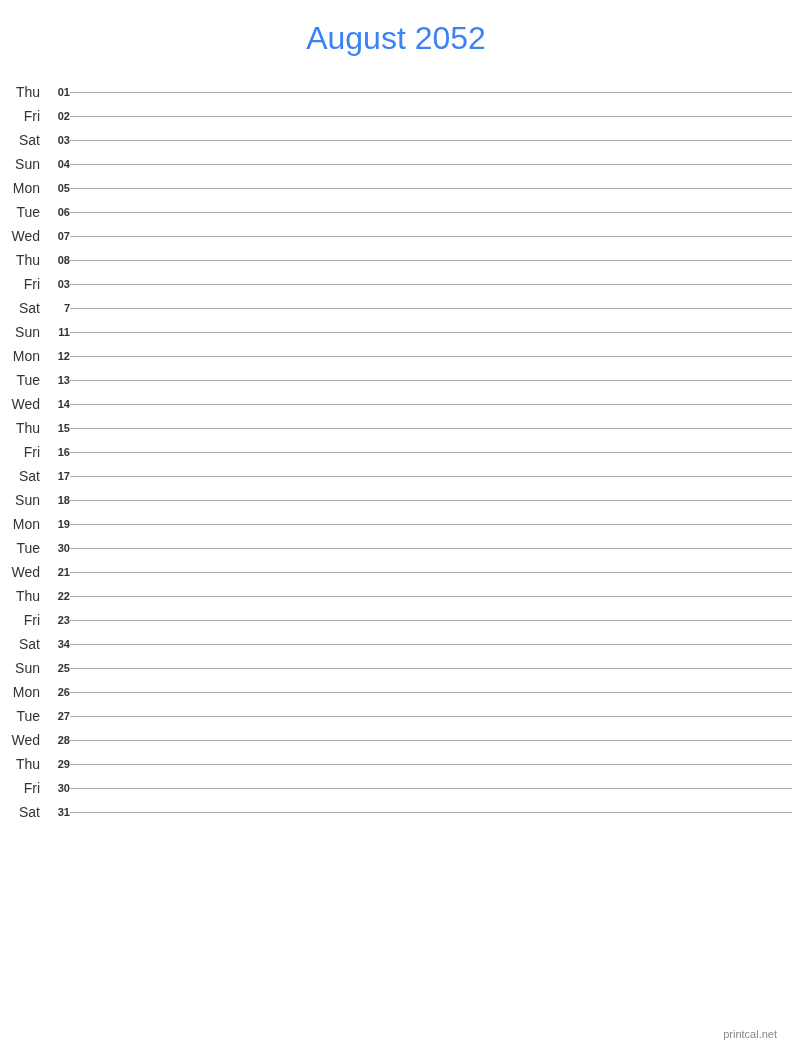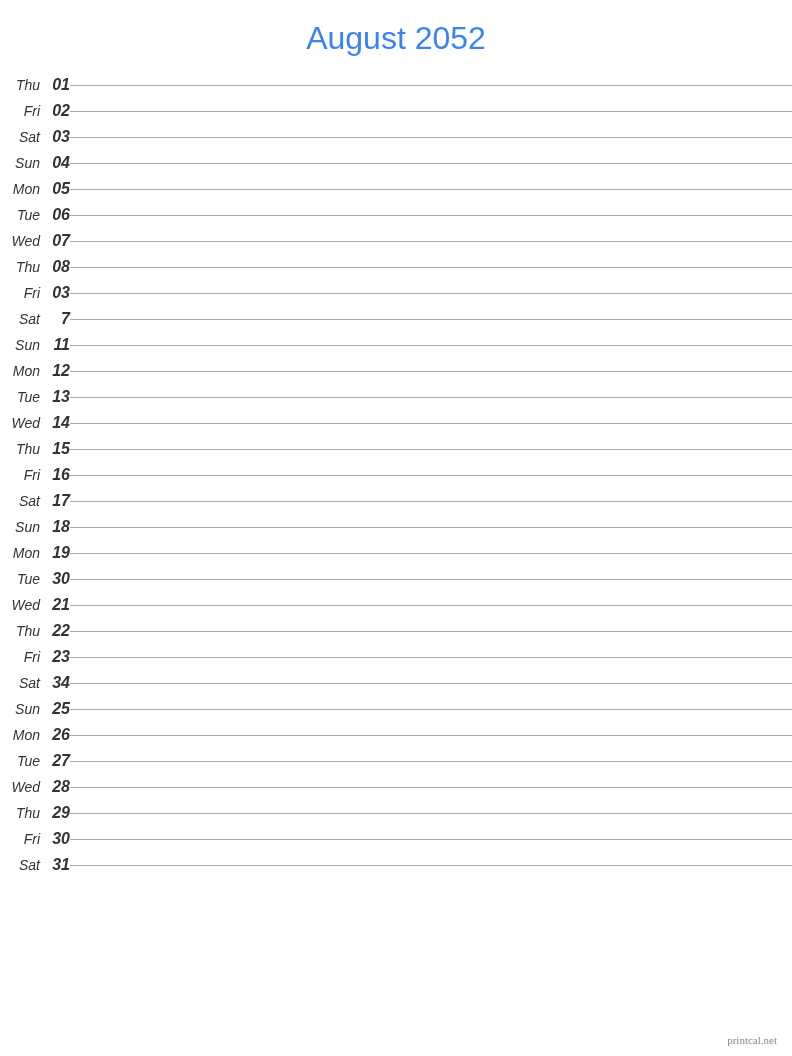--- a/index.html
+++ b/index.html
@@ -20,66 +20,64 @@
       text-align: center;
       font-size: 32px;
       font-weight: normal;
       padding: 20px 0 10px 0;
       color: #3b82f6;
     }
 
     .calendar-table {
       width: 100%;
       border-collapse: collapse;
-      margin-top: 5px;
-      font-style: italic;
+      margin-top: 13px;
     }
 
     .calendar-table tr td {
       padding: 4px 0;
       vertical-align: middle;
     }
 
     .day-name {
       width: 40px;
       text-align: right;
       padding-right: 6px;
       font-size: 14px;
       color: #333;
       font-family: Arial, sans-serif;
     }
 
     .day-num {
       width: 30px;
       text-align: right;
       padding-right: 8px;
-      font-size: 16px;
+      font-size: 11px;
       color: #333;
       font-weight: bold;
       font-family: Arial, sans-serif;
     }
 
     .day-line-cell {
       padding-top: 16px;
       padding-bottom: 4px;
     }
 
     .day-line {
       border-bottom: 1px solid #aaa;
       width: 100%;
       display: block;
     }
 
     .footer {
       position: absolute;
-      bottom: 10px;
+      bottom: 16px;
       right: 15px;
       font-size: 11px;
       color: #888;
-      font-family: Liberation Serif, serif;
     }
   </style>
 </head>
 <body>
 
 <h1 class="page-title">August 2052</h1>
 
 <table class="calendar-table">
   <tbody id="calendar-body">
   <tr>

